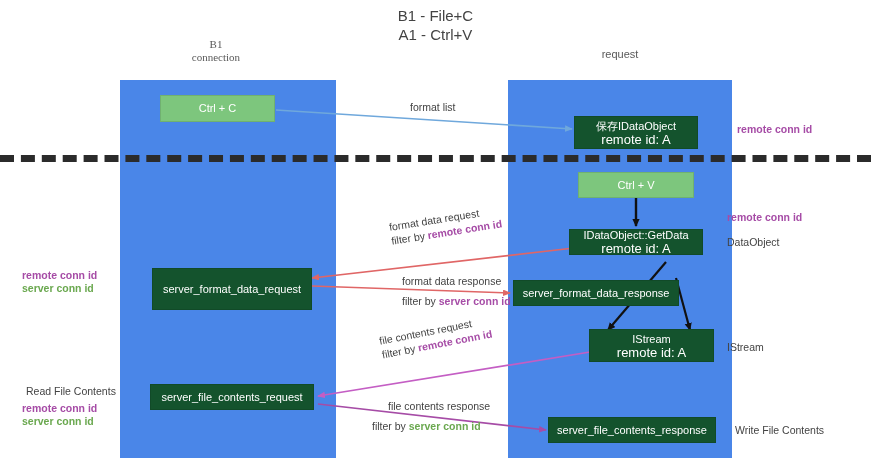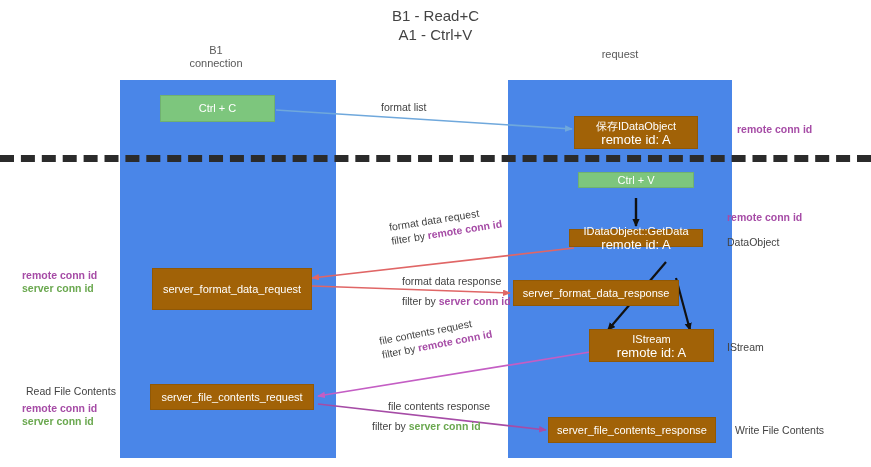--- a/index.html
+++ b/index.html
@@ -33,21 +33,21 @@
     box-sizing:border-box;
     display:flex;flex-direction:column;
     align-items:center;justify-content:center;
     text-align:center;
     color:#ffffff;
     font-size:11px;line-height:13px;
     border:1px solid rgba(0,0,0,.10);
   }
   .box .l2{font-size:13px;line-height:13px;}
   .box.green{background:#7dc67d;}
-  .box.orange{background:#a16207;}
+  .box.orange{background:#14532d;}
 
   
   .side{font-size:10.5px;line-height:13px;}
   .purple{color:#a64ca6;font-weight:bold;}
   .green-t{color:#6aa84f;font-weight:bold;}
   .plain{color:#434343;}
 
   
   .edge-lab{font-size:10.5px;line-height:14px;color:#434343;white-space:nowrap;}
   .edge-lab .k{font-weight:bold;}
@@ -57,25 +57,25 @@
   .rot-up2{transform:rotate(-11deg);transform-origin:left top;}
 
   svg.overlay{position:absolute;left:0;top:0;width:871px;height:467px;pointer-events:none;}
 </style>
 </head>
 <body>
 
 <div id="stage">
 
   <div class="abs title">
-    <div>B1 - Read+C</div>
+    <div>B1 - File+C</div>
     <div>A1 - Ctrl+V</div>
   </div>
 
-  <div class="abs lane-head" style="left:152px;top:44px;width:128px;">
+  <div class="abs lane-head" style="left:152px;top:38px;width:128px;font-family:Liberation Serif, serif;">
     <div>B1</div>
     <div>connection</div>
   </div>
   <div class="abs lane-head" style="left:556px;top:48px;width:128px;">
     <div>request</div>
   </div>
 
   <div class="abs lane" style="left: 120px; top: 80px; width: 216px; height: 378px; background: rgb(74, 134, 232);"></div>
   <div class="abs lane" style="left: 508px; top: 80px; width: 224px; height: 378px; background: rgb(74, 134, 232);"></div>
 
@@ -120,25 +120,25 @@
 
   <div class="abs box green" style="left:160px;top:95px;width:115px;height:27px;">
     <div>Ctrl + C</div>
   </div>
 
   <div class="abs box orange" style="left:574px;top:116px;width:124px;height:33px;">
     <div>保存IDataObject</div>
     <div class="l2">remote id: A</div>
   </div>
 
-  <div class="abs box green" style="left:578px;top:172px;width:116px;height:16px;">
+  <div class="abs box green" style="left:578px;top:172px;width:116px;height:26px;">
     <div>Ctrl + V</div>
   </div>
 
-  <div class="abs box orange" style="left:569px;top:229px;width:134px;height:18px;text-align:center;">
+  <div class="abs box orange" style="left:569px;top:229px;width:134px;height:26px;text-align:center;">
     <div>IDataObject::GetData</div>
     <div class="l2">remote id: A</div>
   </div>
 
   <div class="abs box orange" style="left:152px;top:268px;width:160px;height:42px;">
     <div>server_format_data_request</div>
   </div>
 
   <div class="abs box orange" style="left:513px;top:280px;width:166px;height:26px;">
     <div>server_format_data_response</div>
@@ -150,21 +150,21 @@
   </div>
 
   <div class="abs box orange" style="left:150px;top:384px;width:164px;height:26px;">
     <div>server_file_contents_request</div>
   </div>
 
   <div class="abs box orange" style="left:548px;top:417px;width:168px;height:26px;">
     <div>server_file_contents_response</div>
   </div>
 
-  <div class="abs edge-lab" style="left:381px;top:100px;text-align:center;">
+  <div class="abs edge-lab" style="left:410px;top:100px;text-align:center;">
     <span>format list</span>
   </div>
 
   <div class="abs" style="left:388px;top:220px;">
     <div class="edge-lab rot-up">
       <div>format data request</div>
       <div>
         <span>filter by </span><span class="k purple">remote conn id</span>
       </div>
     </div>

